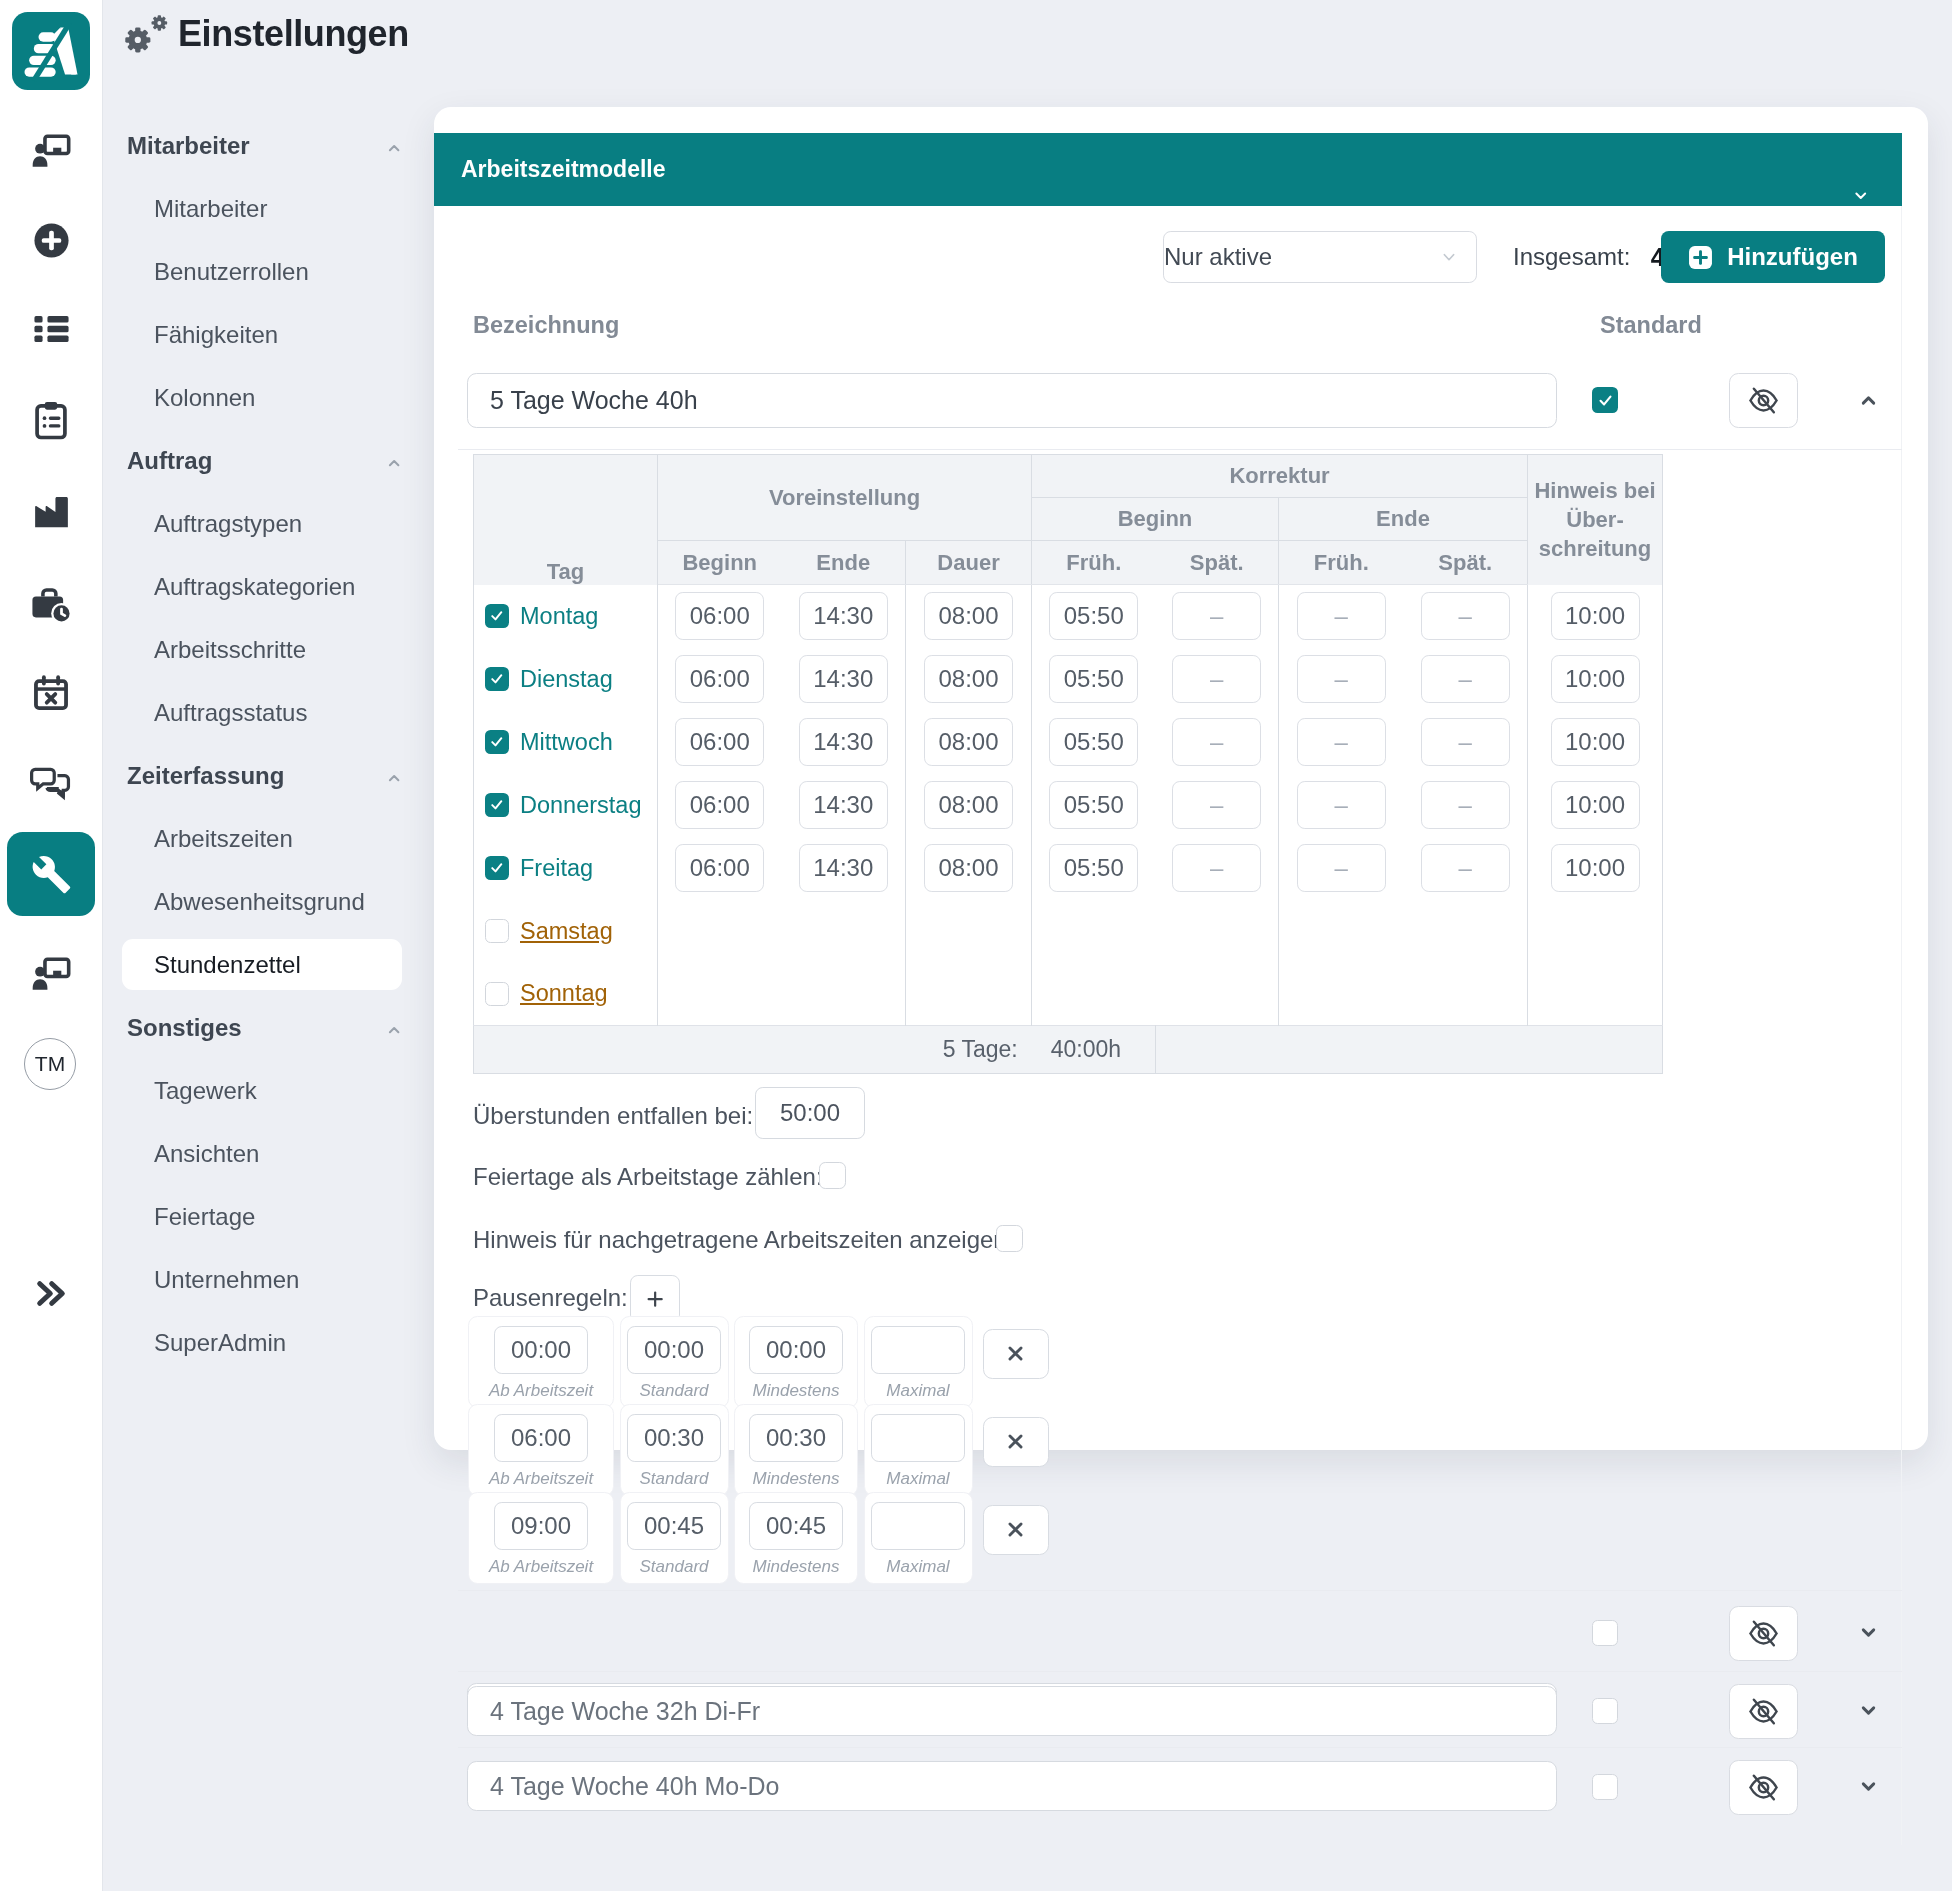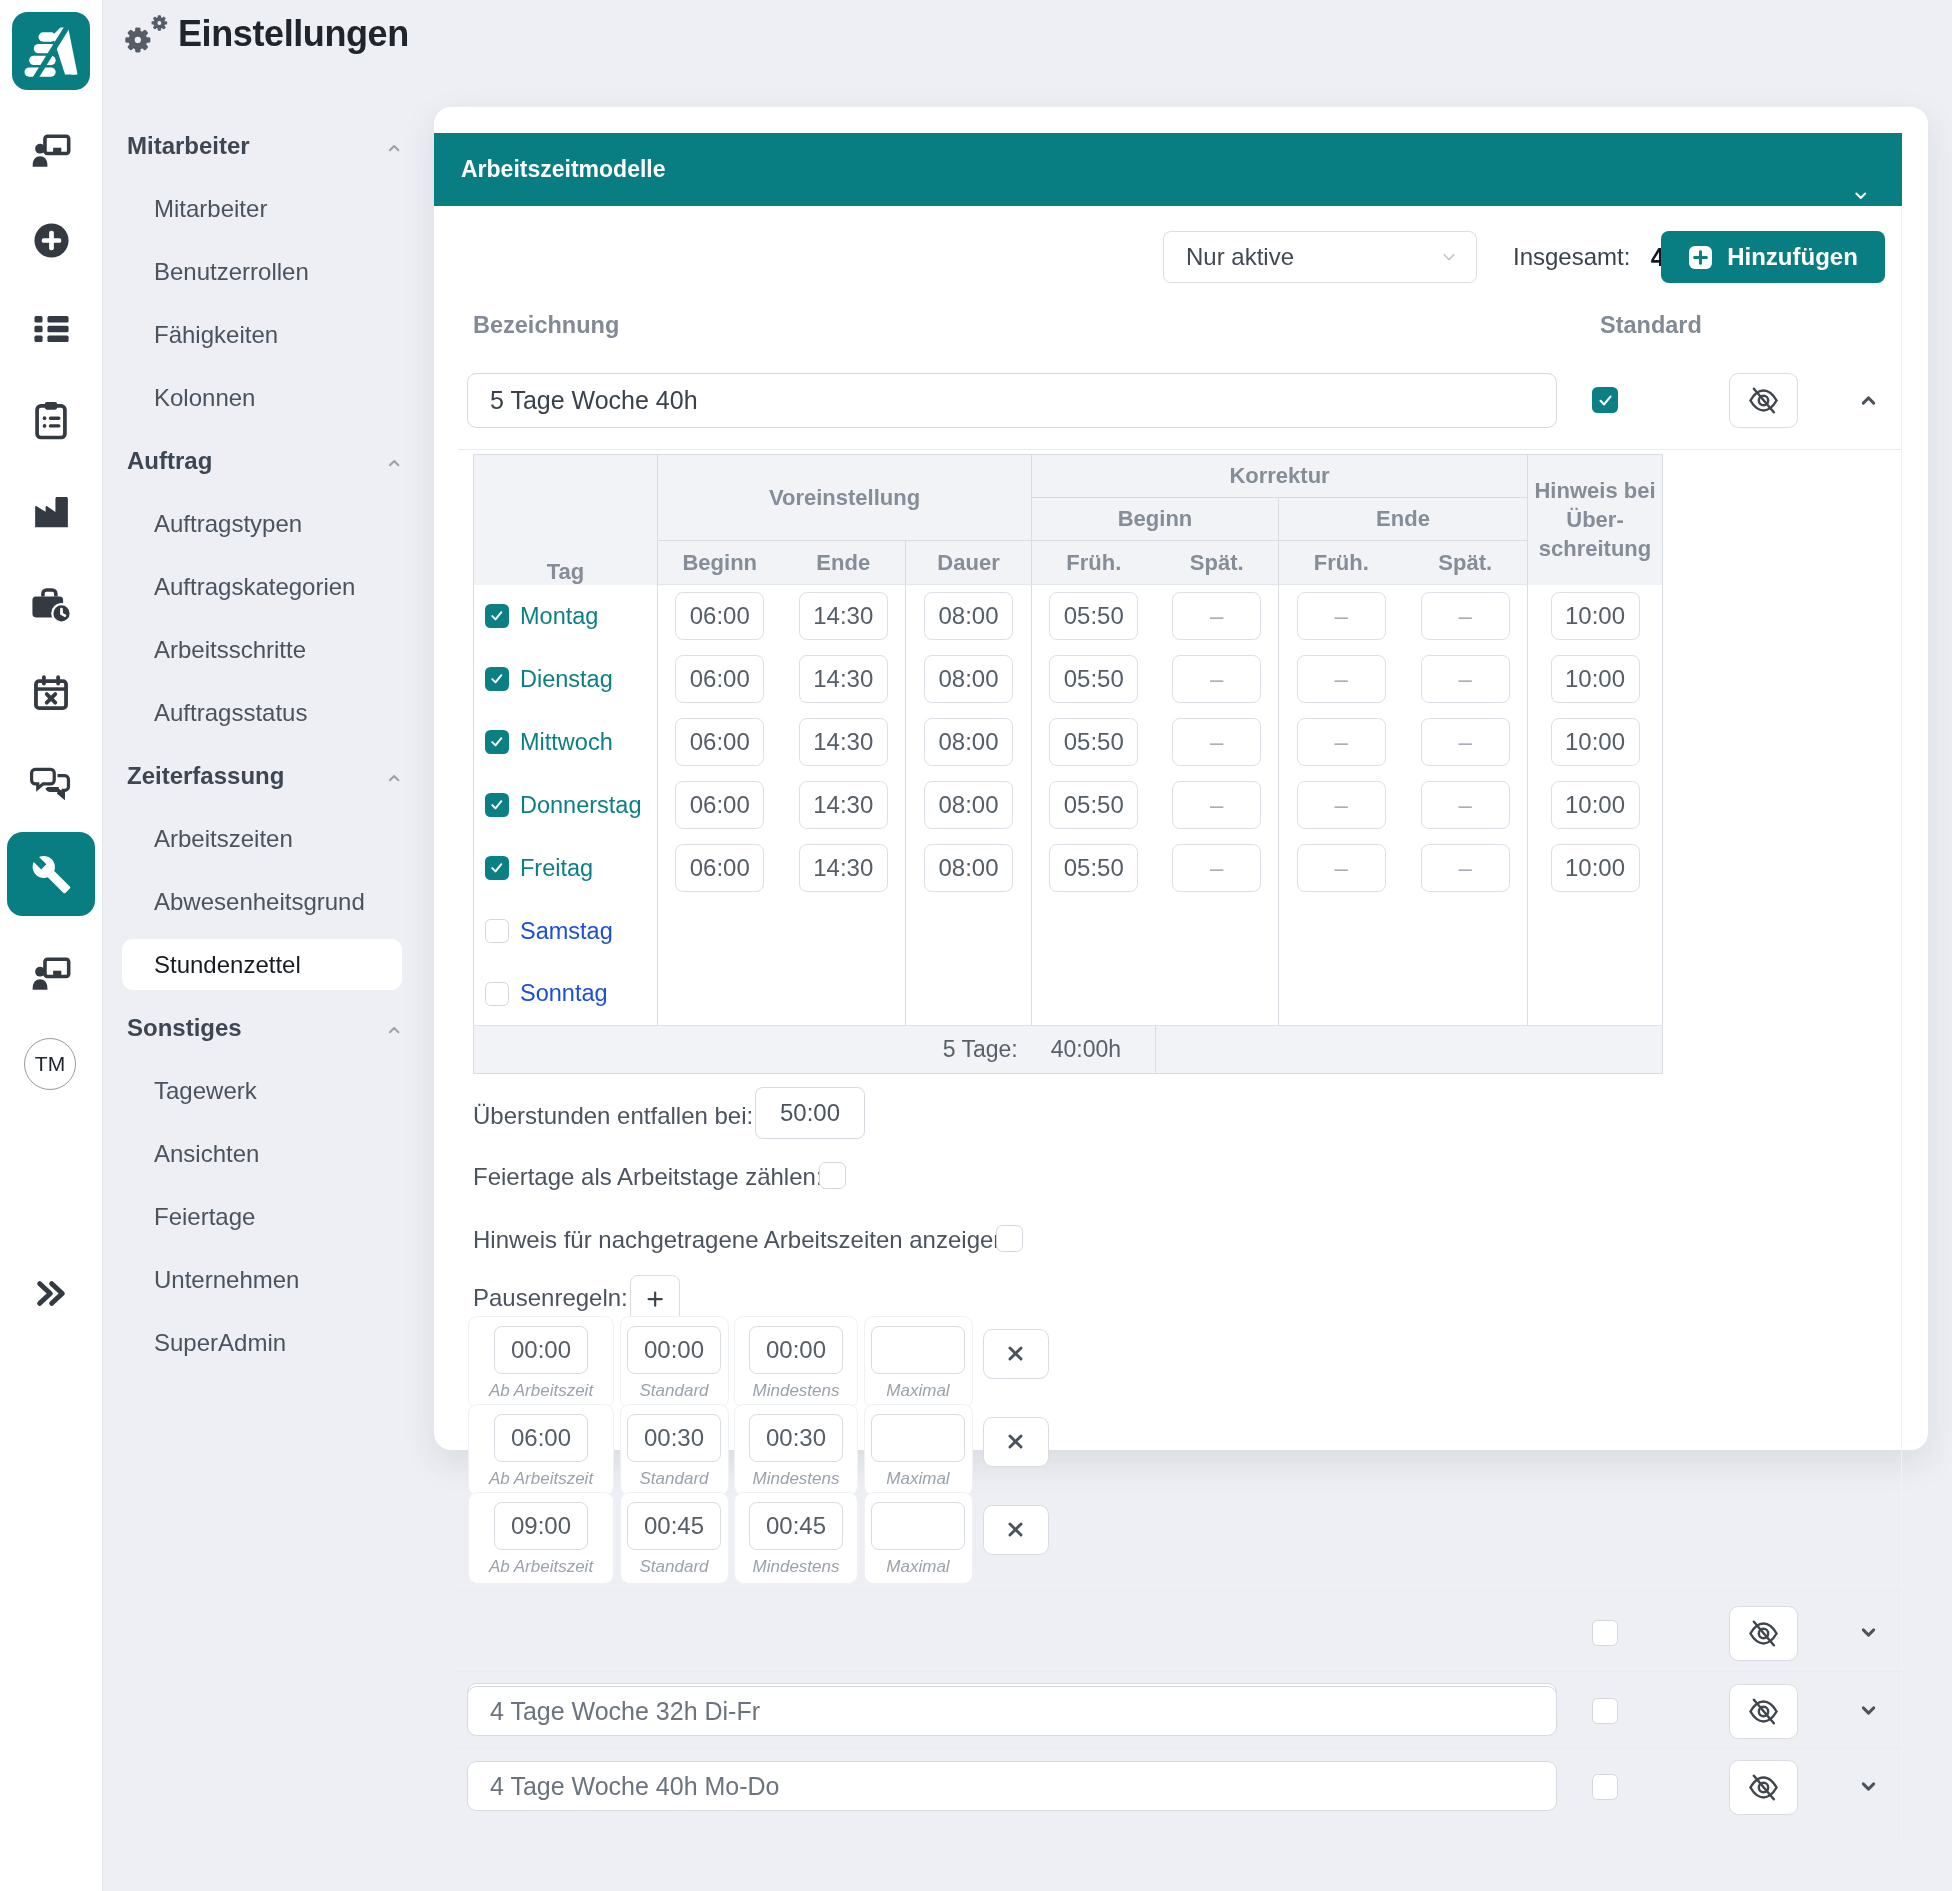--- a/index.html
+++ b/index.html
@@ -25,21 +25,21 @@
   .nav-item.active::before{content:'';position:absolute;left:20.3px;right:36px;top:6.3px;bottom:6.3px;background:#fff;border-radius:11px;}
   .nav-item.active span{color:#171c23;}
   .nav-item span{position:relative;z-index:1;}
 
   
   .panel{position:absolute;left:434px;top:107px;width:1494px;height:1343px;background:#fff;border-radius:17px;box-shadow:0 12.5px 34px rgba(40,50,65,.10);}
   .gutter{position:absolute;left:1467px;top:26px;height:1712px;width:0.8px;background:#f0f2f5;}
   .phead{position:absolute;left:0;top:26px;width:1468px;height:73px;background:#087e82;display:flex;align-items:center;padding-left:27px;box-sizing:border-box;color:#fff;font-size:23px;font-weight:700;}
   .phead-caret{position:absolute;right:30px;top:26px;}
 
-  .select{position:absolute;left:729px;top:124px;width:314px;height:52px;border:0.8px solid #d9dce2;border-radius:7.8px;display:flex;align-items:center;padding-left:22px;font-size:24px;color:#424a54;box-sizing:border-box;background:#fff;}
+  .select{position:absolute;left:729px;top:124px;width:314px;height:52px;border:0.8px solid #d9dce2;border-radius:7.8px;display:flex;align-items:center;font-size:24px;color:#424a54;box-sizing:border-box;background:#fff;}
   .select svg{position:absolute;right:15.6px;}
   .total{position:absolute;left:1079px;top:124px;height:52px;display:flex;align-items:center;font-size:24px;color:#3a424c;}
   .total b{margin-left:20.3px;font-size:25px;color:#14191f;}
   .add-btn{position:absolute;left:1227px;top:124px;width:224px;height:52px;background:#087e82;border:none;border-radius:7.8px;color:#fff;font-size:24px;font-weight:700;display:flex;align-items:center;justify-content:center;gap:14px;cursor:pointer;font-family:inherit;}
 
   .col-label{position:absolute;top:205px;font-size:23.5px;font-weight:600;color:#828a95;}
 
   .name-input{position:absolute;left:33px;width:1090px;border:0.8px solid #d6dae0;border-radius:9.4px;font-size:25px;padding:0 22px;box-sizing:border-box;background:#fff;font-family:inherit;outline:none;}
   .name-input.first{top:266px;height:55px;color:#39414b;}
   .name-input.other{height:50px;color:#6b737d;}
@@ -63,21 +63,21 @@
   .th-tag{vertical-align:bottom;padding-bottom:11px;}
   .th-hin{vertical-align:middle;line-height:1.32;}
   .day-table tbody td{height:63px;text-align:center;background:#fff;}
   .day-cell{text-align:left !important;}
   .day-flex{display:flex;align-items:center;padding-left:11px;}
   .day-check{width:24px;height:24px;border-radius:5.5px;box-sizing:border-box;flex:0 0 auto;cursor:pointer;}
   .day-check.checked{background:#0a8084;display:flex;align-items:center;justify-content:center;}
   .day-check.unchecked{background:#fff;border:1.6px solid #d2d6dc;}
   .day-name{margin-left:11px;font-size:23.5px;font-weight:500;}
   .day-name.on{color:#0b7f83;}
-  .day-name.off{color:#1d4ed8;font-weight:400;}
+  .day-name.off{color:#a16207;font-weight:400;text-decoration:underline;}
   .t-input{width:89px;height:48px;border:0.8px solid #dcdfe5;border-radius:7.8px;font-size:24px;color:#555d67;text-align:center;font-family:inherit;background:#fff;outline:none;box-sizing:border-box;}
   .t-input.dash{color:#a7aeb8;}
   .day-table tfoot td{background:#f1f3f6;border-top:0.8px solid #dfe2e8;height:48px;font-size:23px;color:#58606b;}
   .foot-left{text-align:right;padding-right:34px !important;border-right:0.8px solid #d9dde3;}
   .foot-left span{margin-left:33px;}
 
   
   .opt-label{position:absolute;left:39px;font-size:24px;color:#4b535e;text-align:center;}
   .ot-input{position:absolute;left:321px;top:980px;width:110px;height:52px;border:0.8px solid #d6dae0;border-radius:7.8px;text-align:center;font-size:24px;color:#4b535e;font-family:inherit;background:#fff;box-sizing:border-box;outline:none;}
   .sq-check{position:absolute;width:26.6px;height:26.6px;border:1.6px solid #d3d7dd;border-radius:6.3px;background:#fff;box-sizing:border-box;cursor:pointer;}

